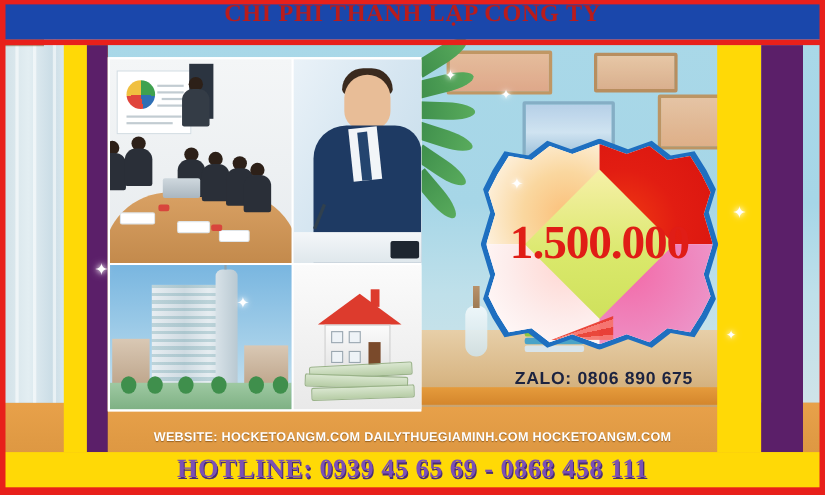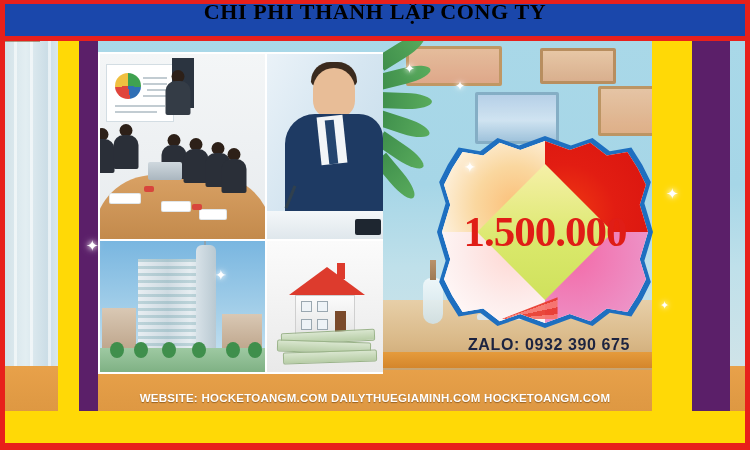--- a/index.html
+++ b/index.html
@@ -50,21 +50,21 @@
 
   
   .header{position:absolute;left:0;top:0;width:750px;height:36px;background:#1a47ab;z-index:6;}
   .header-rule{position:absolute;left:0;top:36px;width:750px;height:5px;background:#e8201b;z-index:6;}
   .logo{position:absolute;left:34px;top:5px;width:70px;z-index:7;text-align:center;
     font-family:"DejaVu Sans Mono", monospace;font-size:8px;font-weight:bold;
     letter-spacing:1px;color:#e0322c;line-height:11px;}
   .title{position:absolute;left:150px;top:0;width:450px;height:24px;z-index:7;
     display:flex;align-items:center;justify-content:center;
     font-family:"Liberation Serif", serif;font-size:22px;font-weight:bold;
-    letter-spacing:.6px;color:#000000;white-space:nowrap;}
+    letter-spacing:.6px;color:#b91c1c;white-space:nowrap;}
 
   
   .bar{position:absolute;top:41px;height:370px;z-index:4;}
   .bar-y-l{left:58px;width:40px;background:#ffd906;}
   .bar-p-l{left:79px;width:19px;background:#5b1f69;}
   .bar-y-r{left:652px;width:40px;background:#ffd906;}
   .bar-p-r{left:692px;width:38px;background:#5b1f69;}
 
   
   .collage{position:absolute;left:98px;top:52px;width:285px;height:322px;z-index:5;
@@ -123,21 +123,21 @@
     border-left:38px solid transparent;border-right:38px solid transparent;border-bottom:28px solid #dd3b2d;}
   .h-body{position:absolute;left:28px;top:54px;width:60px;height:40px;
     background:linear-gradient(180deg,#fbfbfb,#e6e6e6);border:1px solid #cfcfcf;box-sizing:border-box;}
   .h-win{position:absolute;width:11px;height:11px;background:#eef3f7;border:1px solid #9aa7b0;box-sizing:border-box;}
   .h-door{position:absolute;left:68px;top:70px;width:11px;height:24px;background:#7a4a2b;}
   .h-chim{position:absolute;left:70px;top:22px;width:8px;height:16px;background:#dd3b2d;}
   .money{position:absolute;left:12px;top:88px;width:94px;height:12px;border-radius:2px;
     background:linear-gradient(180deg,#d9e6cf,#b7cda6);border:1px solid #9ab389;box-sizing:border-box;}
 
   
-  .badge-wrap{position:absolute;left:437px;top:136px;width:216px;height:192px;z-index:6;}
+  .badge-wrap{position:absolute;left:437px;top:126px;width:216px;height:192px;z-index:6;}
   .badge{position:absolute;inset:0;
     -webkit-clip-path:polygon(50% 0%,62% 5%,72% 1%,80% 8%,90% 6%,95% 15%,99% 24%,96% 35%,100% 50%,96% 65%,99% 76%,95% 85%,90% 94%,80% 92%,72% 99%,62% 95%,50% 100%,38% 95%,28% 99%,20% 92%,10% 94%,5% 85%,1% 76%,4% 65%,0% 50%,4% 35%,1% 24%,5% 15%,10% 6%,20% 8%,28% 1%,38% 5%);
     clip-path:polygon(50% 0%,62% 5%,72% 1%,80% 8%,90% 6%,95% 15%,99% 24%,96% 35%,100% 50%,96% 65%,99% 76%,95% 85%,90% 94%,80% 92%,72% 99%,62% 95%,50% 100%,38% 95%,28% 99%,20% 92%,10% 94%,5% 85%,1% 76%,4% 65%,0% 50%,4% 35%,1% 24%,5% 15%,10% 6%,20% 8%,28% 1%,38% 5%);
     background:#1e6fc0;}
   .badge-in{position:absolute;left:5px;top:5px;right:5px;bottom:5px;
     -webkit-clip-path:polygon(50% 0%,62% 5%,72% 1%,80% 8%,90% 6%,95% 15%,99% 24%,96% 35%,100% 50%,96% 65%,99% 76%,95% 85%,90% 94%,80% 92%,72% 99%,62% 95%,50% 100%,38% 95%,28% 99%,20% 92%,10% 94%,5% 85%,1% 76%,4% 65%,0% 50%,4% 35%,1% 24%,5% 15%,10% 6%,20% 8%,28% 1%,38% 5%);
     clip-path:polygon(50% 0%,62% 5%,72% 1%,80% 8%,90% 6%,95% 15%,99% 24%,96% 35%,100% 50%,96% 65%,99% 76%,95% 85%,90% 94%,80% 92%,72% 99%,62% 95%,50% 100%,38% 95%,28% 99%,20% 92%,10% 94%,5% 85%,1% 76%,4% 65%,0% 50%,4% 35%,1% 24%,5% 15%,10% 6%,20% 8%,28% 1%,38% 5%);
     overflow:hidden;background:#fff;}
   .q{position:absolute;width:50%;height:50%;}
   .q1{left:0;top:0;background:radial-gradient(circle at 70% 70%,#fbc07a 0%,#fad79f 40%,#fdeed6 75%,#fff 100%);}
@@ -333,22 +333,23 @@
   </div>
 
   <div class="spark" style="left:86px;top:238px;font-size:15px">✦</div>
   <div class="spark" style="left:404px;top:62px;font-size:13px">✦</div>
   <div class="spark" style="left:455px;top:80px;font-size:12px">✦</div>
   <div class="spark" style="left:464px;top:160px;font-size:14px">✦</div>
   <div class="spark" style="left:666px;top:186px;font-size:15px">✦</div>
   <div class="spark" style="left:660px;top:300px;font-size:11px">✦</div>
   <div class="spark" style="left:215px;top:268px;font-size:14px">✦</div>
 
-  <div class="zalo">ZALO: 0932 390 675</div>
+  <div class="zalo">ZALO: 0806 890 675</div>
   <div class="website">WEBSITE: HOCKETOANGM.COM  DAILYTHUEGIAMINH.COM  HOCKETOANGM.COM</div>
 
   <div class="hotbar"></div>
+  <div class="hotline">HOTLINE: 0939 45 65 69 - 0868 458 111</div>
   <div class="bot-rule"></div>
 
   <div class="frame-t"></div>
   <div class="frame-l"></div>
   <div class="frame-r"></div>
 </div>
 
 </body></html>

